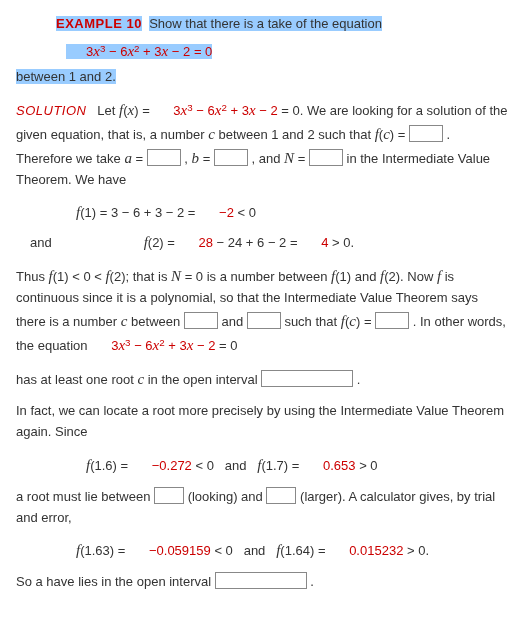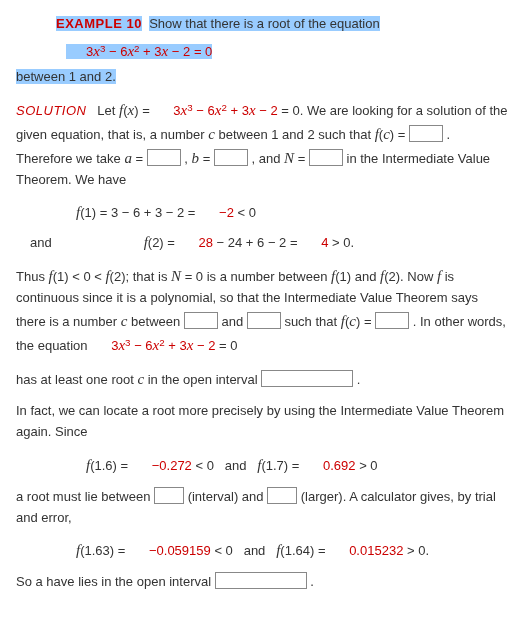--- a/index.html
+++ b/index.html
@@ -40,21 +40,21 @@
   sup { font-size: 0.75em; vertical-align: 4px; }
   .para { margin: 10px 0; }
   .calc-row { margin: 6px 0 6px 70px; }
   .calc-row2 { margin: 6px 0 6px 60px; }
   .ctr { margin: 6px 0 6px 60px; }
 </style>
 </head>
 <body>
 
 <div>
-  <span class="ex-label highlight">EXAMPLE 10</span>&nbsp;&nbsp;<span class="highlight">Show that there is a root of the equation</span>
+  <span class="ex-label highlight">EXAMPLE 10</span>&nbsp;&nbsp;<span class="highlight">Show that there is a take of the equation</span>
 </div>
 <div class="eq-center">
   <span class="highlight red">3<span class="mi">x</span><sup>3</sup> − 6<span class="mi">x</span><sup>2</sup> + 3<span class="mi">x</span> − 2 = 0</span>
 </div>
 <div>
   <span class="highlight">between 1 and 2.</span>
 </div>
 
 <div class="para">
   <span class="sol-label">SOLUTION</span>&nbsp;&nbsp;
@@ -80,22 +80,22 @@
   <span>Thus <span class="fn">f</span>(1) &lt; 0 &lt; <span class="fn">f</span>(2); that is <span class="mi">N</span> = 0 is a number between <span class="fn">f</span>(1) and <span class="fn">f</span>(2). Now <span class="fn">f</span> is continuous since it is a polynomial, so that the Intermediate Value Theorem says there is a number <span class="mi">c</span> between </span><span class="blank w34"></span>
   <span> and </span><span class="blank w34"></span>
   <span> such that <span class="fn">f</span>(<span class="mi">c</span>) = </span><span class="blank w34"></span>
   <span>. In other words, the equation <span class="red">3<span class="mi">x</span><sup>3</sup> − 6<span class="mi">x</span><sup>2</sup> + 3<span class="mi">x</span> − 2</span> = 0</span>
 </div>
 <div class="para">
   <span>has at least one root <span class="mi">c</span> in the open interval </span><span class="blank w90"></span> .
 </div>
 
 <div class="para">In fact, we can locate a root more precisely by using the Intermediate Value Theorem again. Since</div>
-<div class="calc-row"><span class="fn">f</span>(1.6) = <span class="red">−0.272</span> &lt; 0&nbsp;&nbsp;&nbsp;and&nbsp;&nbsp;&nbsp;<span class="fn">f</span>(1.7) = <span class="red">0.692</span> &gt; 0</div>
+<div class="calc-row"><span class="fn">f</span>(1.6) = <span class="red">−0.272</span> &lt; 0&nbsp;&nbsp;&nbsp;and&nbsp;&nbsp;&nbsp;<span class="fn">f</span>(1.7) = <span class="red">0.653</span> &gt; 0</div>
 <div class="para">
   <span>a root must lie between </span><span class="blank w30"></span>
-  <span> (interval) and </span><span class="blank w30"></span>
+  <span> (looking) and </span><span class="blank w30"></span>
   <span> (larger). A calculator gives, by trial and error,</span>
 </div>
 <div class="calc-row2"><span class="fn">f</span>(1.63) = <span class="red">−0.059159</span> &lt; 0&nbsp;&nbsp;&nbsp;and&nbsp;&nbsp;&nbsp;<span class="fn">f</span>(1.64) = <span class="red">0.015232</span> &gt; 0.</div>
 <div class="para">
   <span>So a have lies in the open interval </span><span class="blank w90"></span> .
 </div>
 
 </body></html>

